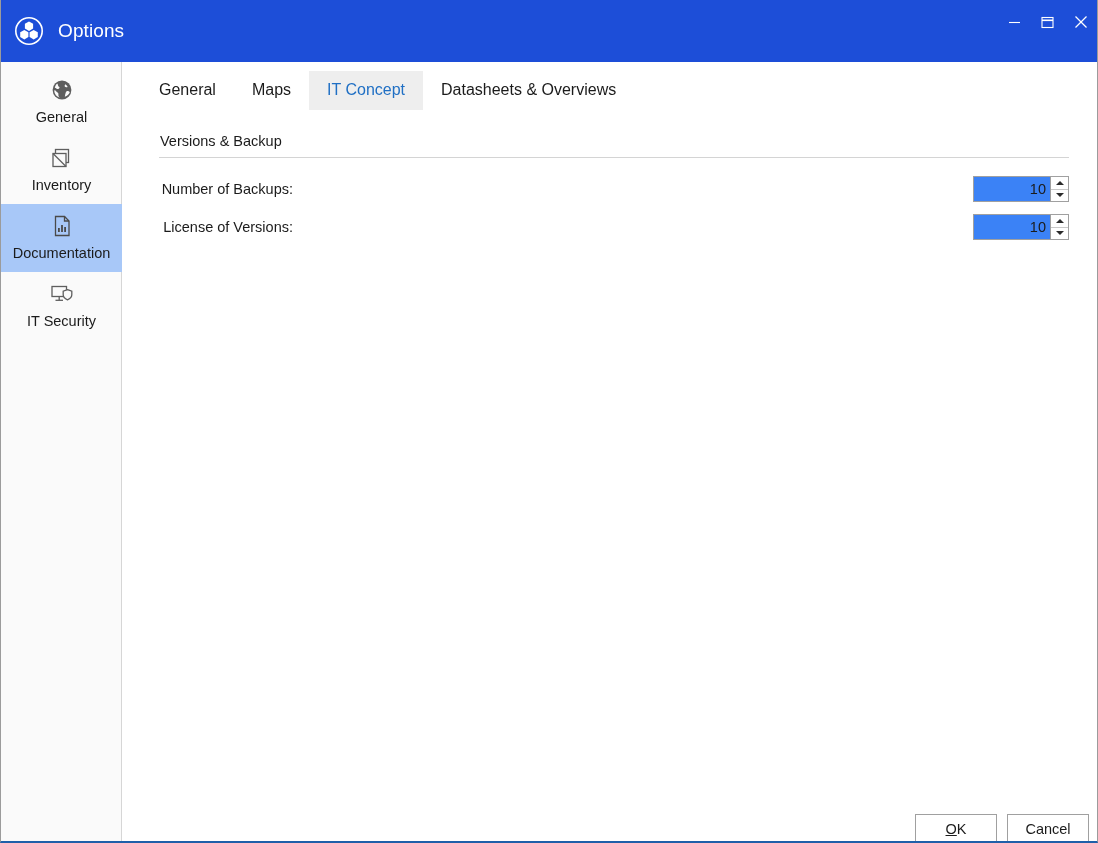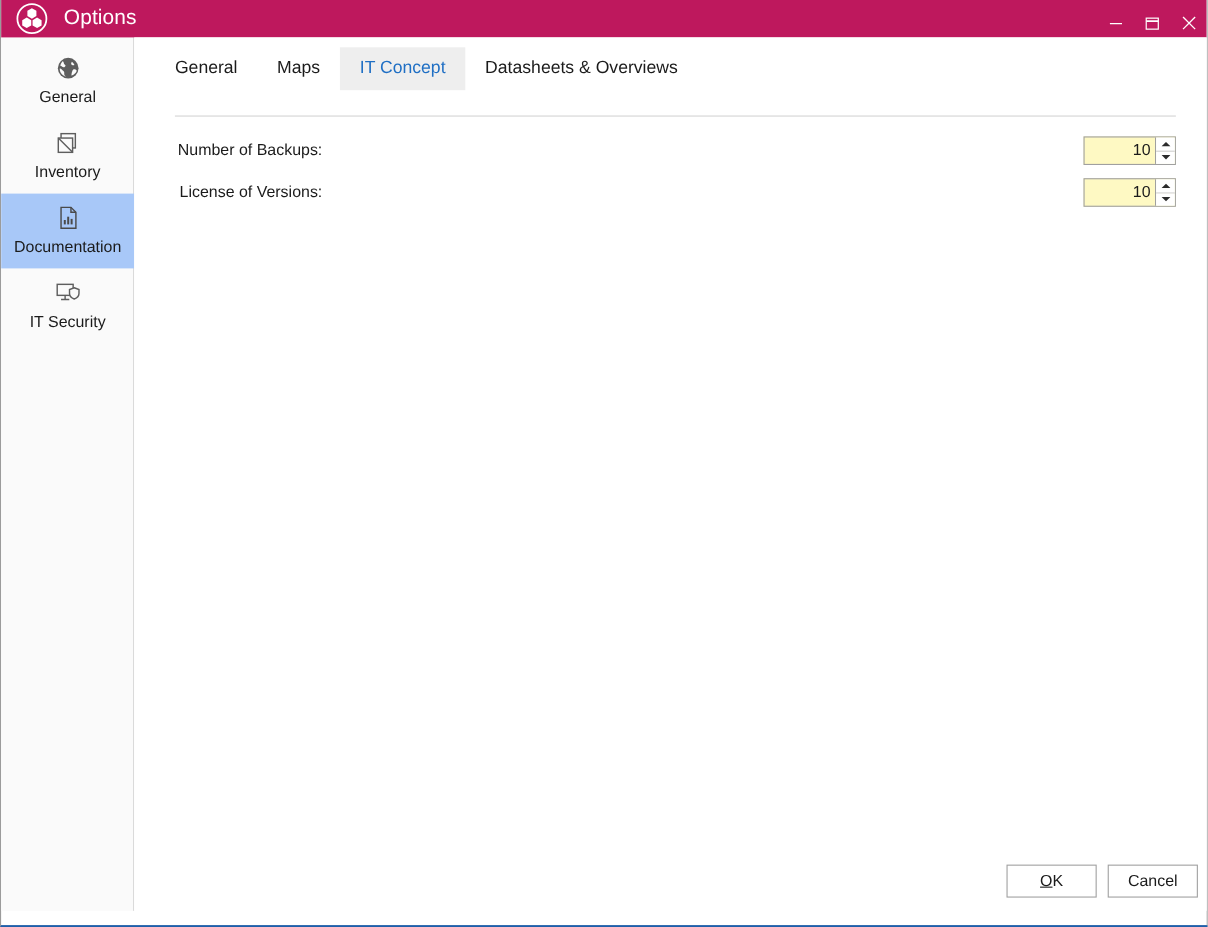--- a/index.html
+++ b/index.html
@@ -19,22 +19,22 @@
     box-sizing: border-box;
     background: #ffffff;
     border: 1px solid #9b9b9b;
     border-top: none;
     border-bottom: 2px solid #1f5fa9;
     overflow: hidden;
   }
 
   
   #titlebar {
-    height: 34px;
-    background: #be185d;
+    height: 62px;
+    background: #1d4ed8;
     display: flex;
     align-items: center;
     position: relative;
   }
   #titlebar-left {
     display: flex;
     align-items: center;
     padding-left: 13px;
     gap: 14px;
   }
@@ -158,24 +158,24 @@
     width: 134px;
     text-align: right;
     padding-right: 17px;
     font-size: 14.5px;
     color: #1b1b1b;
     white-space: nowrap;
   }
   .spinner {
     display: flex;
     align-items: stretch;
-    width: 84px;
+    width: 96px;
     height: 26px;
     border: 1px solid #a0a0a0;
-    background: #fef9c3;
+    background: #3b82f6;
     box-sizing: border-box;
   }
   .spinner input {
     flex: 1;
     min-width: 0;
     border: none;
     outline: none;
     background: transparent;
     text-align: right;
     font-family: "Liberation Sans", sans-serif;
@@ -341,20 +341,21 @@
 
       <div id="tabstrip">
         <div class="tab">General</div>
         <div class="tab">Maps</div>
         <div class="tab active">IT Concept</div>
         <div class="tab">Datasheets &amp; Overviews</div>
       </div>
 
       <div id="form-area">
 
+        <div class="group-title">Versions &amp; Backup</div>
         <div class="group-rule"></div>
 
         <div class="field-row">
           <div class="field-label">Number of Backups:</div>
           <div class="spinner">
             <input type="text" value="10" style="">
             <div class="spin-buttons">
               <div class="spin-btn up">
                 <span class="arrow-up"></span>
               </div>

